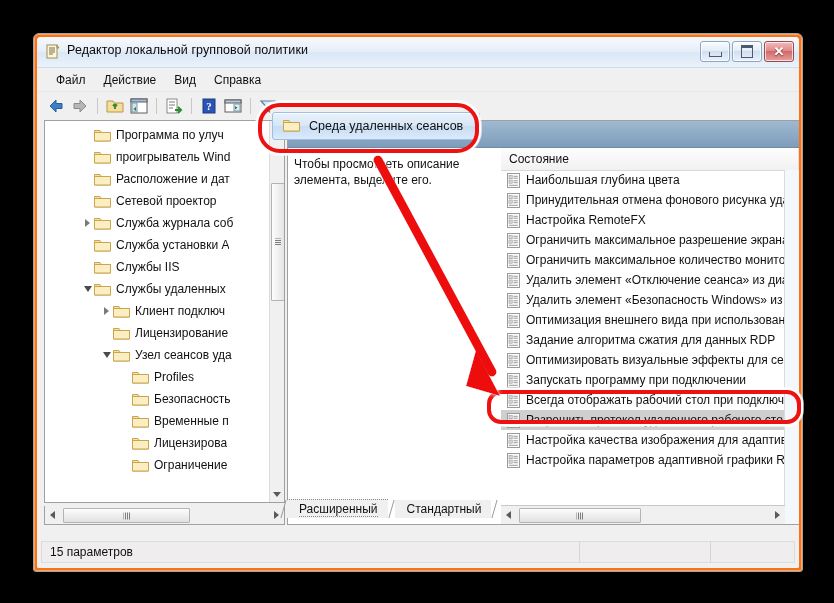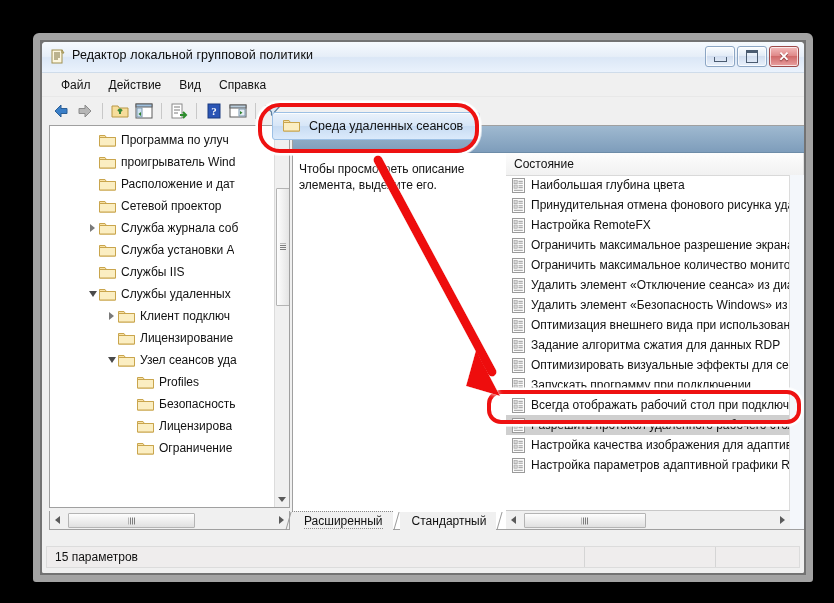--- a/index.html
+++ b/index.html
@@ -1,21 +1,21 @@
 <!DOCTYPE html>
 <html><head>
 <meta charset="utf-8">
 <style>
   html,body{margin:0;padding:0;background:#000;}
   body{width:834px;height:603px;overflow:hidden;font-family:"Liberation Sans",sans-serif;}
 
   .window{
     position:absolute;left:33px;top:33px;width:768px;height:537px;
-    background:#737373;
-    border:6px solid #a3a3a3;
+    background:#f97316;
+    border:1px solid #a3a3a3;
     border-radius:6px 6px 3px 3px;
     box-shadow:0 0 0 1px rgba(255,255,255,0.35) inset;
     overflow:hidden;
   }
   .win-inner{
     position:absolute;inset:3px;background:#f0f0f0;border-radius:4px 4px 2px 2px;
     overflow:hidden;
   }
 
   
@@ -129,21 +129,21 @@
   .lhcell{font-size:12px;color:#111;padding-left:8px;border-right:1px solid #e2e2e2;height:100%;
     display:flex;align-items:center;box-sizing:border-box;}
   .litems{position:absolute;left:0;right:0;top:22px;bottom:30px;overflow:hidden;}
   .li{height:20px;display:flex;align-items:center;white-space:nowrap;font-size:12px;color:#111;padding-left:6px;}
   .li.sel{background:#cfcfcf;}
   .doci{width:13px;height:15px;margin-right:6px;flex:0 0 13px;}
   .list-hsb{position:absolute;left:0;right:14px;bottom:0;height:18px;border-top:1px solid #c8c8c8;background:#f0f0f0;}
   .list-vsb{position:absolute;right:0;top:22px;bottom:0;width:14px;background:#f4f7fb;border-left:1px solid #dcdcdc;}
 
   
-  .tabs{position:absolute;left:250px;bottom:0;height:21px;display:flex;align-items:flex-end;font-size:12px;}
+  .tabs{position:absolute;left:250px;bottom:7px;height:21px;display:flex;align-items:flex-end;font-size:12px;}
   .tab{position:relative;height:18px;display:flex;align-items:center;padding:0 10px 0 12px;color:#111;
        background:#f0f0f0;}
   .tab .sk-l,.tab .sk-r{position:absolute;top:0;bottom:0;width:9px;}
   .tab .sk-l{left:-4px;border-left:1px solid #9a9a9a;transform:skewX(-16deg);}
   .tab .sk-r{right:-4px;border-right:1px solid #9a9a9a;transform:skewX(-16deg);}
   .tab.active{border-top:1px dotted #8a8a8a;border-bottom:none;}
   .tab.active .lbl{border-bottom:1px dotted #8a8a8a;padding-bottom:0;}
 
   
   .status{
@@ -395,20 +395,29 @@
               <span class="tlabel">Profiles</span>
             </div>
             <div class="trow">
               <span style="width:46px;flex:0 0 46px;"></span>
               <span class="twist"></span>
               <span class="fold"><svg width="17" height="14" viewBox="0 0 17 14">
                   <path d="M0.5 2.5h5.5l1.4 2H16.5v8.5H0.5z" fill="#f8e2a6" stroke="#c9a54d"></path>
                   <path d="M0.5 4.5h16v8.5h-16z" fill="#fbeec2" stroke="#c9a54d"></path>
                 </svg></span>
               <span class="tlabel">Безопасность</span>
+            </div>
+            <div class="trow">
+              <span style="width:46px;flex:0 0 46px;"></span>
+              <span class="twist"></span>
+              <span class="fold"><svg width="17" height="14" viewBox="0 0 17 14">
+                  <path d="M0.5 2.5h5.5l1.4 2H16.5v8.5H0.5z" fill="#f8e2a6" stroke="#c9a54d"></path>
+                  <path d="M0.5 4.5h16v8.5h-16z" fill="#fbeec2" stroke="#c9a54d"></path>
+                </svg></span>
+              <span class="tlabel">Временные п</span>
             </div>
             <div class="trow">
               <span style="width:46px;flex:0 0 46px;"></span>
               <span class="twist"></span>
               <span class="fold"><svg width="17" height="14" viewBox="0 0 17 14">
                   <path d="M0.5 2.5h5.5l1.4 2H16.5v8.5H0.5z" fill="#f8e2a6" stroke="#c9a54d"></path>
                   <path d="M0.5 4.5h16v8.5h-16z" fill="#fbeec2" stroke="#c9a54d"></path>
                 </svg></span>
               <span class="tlabel">Лицензирова</span>
             </div>

